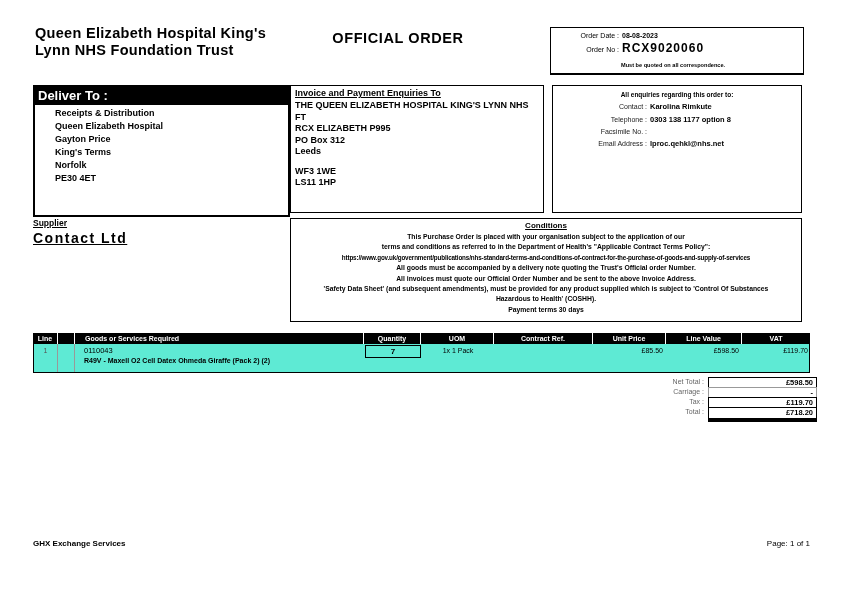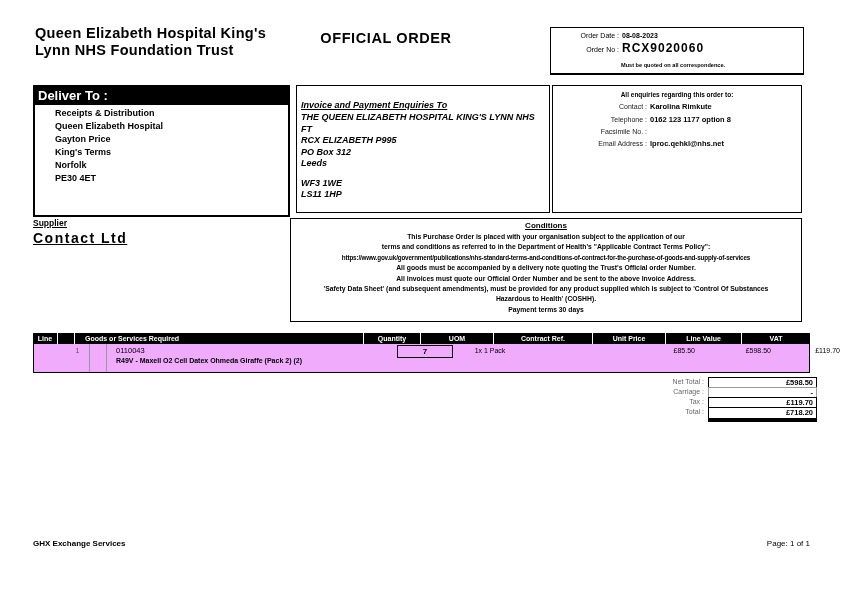--- a/index.html
+++ b/index.html
@@ -5,36 +5,36 @@
   html,body{margin:0;padding:0;background:#fff;}
   #page{
     position:relative;width:842px;height:595px;background:#ffffff;
     font-family:"Liberation Sans","DejaVu Sans",sans-serif;color:#000;
     overflow:hidden;
   }
   .abs{position:absolute;}
 
   
   .trust-name{left:35px;top:25px;width:270px;font-size:14.5px;font-weight:bold;line-height:1.18;letter-spacing:.3px;}
-  .official-order{left:0;top:30px;width:772px;text-align:center;font-size:14.5px;font-weight:bold;letter-spacing:.6px;}
+  .official-order{left:12px;top:30px;width:772px;text-align:center;font-size:14.5px;font-weight:bold;letter-spacing:.6px;}
 
   .order-box{left:550px;top:27px;width:252px;height:45px;border:1px solid #000;border-bottom:2.5px solid #000;}
   .order-row{position:absolute;left:4px;display:flex;align-items:baseline;}
   .order-row .lbl{width:64px;text-align:right;font-size:7px;}
   .order-row .val{margin-left:3px;font-size:7px;font-weight:bold;}
   .order-row.no .val{font-size:12px;letter-spacing:1px;}
   .order-note{position:absolute;left:70px;top:34px;font-size:5.6px;font-weight:bold;}
 
   
   .deliver-box{left:33px;top:85px;width:253px;height:128px;border:2px solid #000;background:#fff;}
   .deliver-bar{background:#000;color:#fff;font-size:13px;font-weight:bold;padding:1px 3px 2px 3px;}
   .deliver-lines{padding:2px 20px;}
   .addr-line{font-size:9px;font-weight:bold;line-height:13px;white-space:nowrap;}
 
-  .invoice-box{left:296px;top:85px;width:254px;height:128px;border:1px solid #000;padding:14px 4px;box-sizing:border-box;font-style:italic;}
+  .invoice-box{left:290px;top:85px;width:254px;height:128px;border:1px solid #000;padding:2px 4px;box-sizing:border-box;}
   .invoice-heading{font-size:9px;font-weight:bold;text-decoration:underline;margin-bottom:2px;white-space:nowrap;}
   .inv-line{font-size:9px;font-weight:bold;line-height:11.5px;}
   .gap-top{margin-top:8px;}
 
   .enq-box{left:552px;top:85px;width:250px;height:128px;border:1px solid #000;box-sizing:border-box;}
   .enq-heading{text-align:center;font-size:6.5px;font-weight:bold;margin-top:5px;}
   .enq-row{display:flex;align-items:baseline;margin-top:4px;}
   .enq-row .lbl{width:94px;text-align:right;font-size:7px;color:#222;white-space:nowrap;}
   .enq-row .val{margin-left:3px;font-size:7.5px;font-weight:bold;white-space:nowrap;}
 
@@ -47,21 +47,21 @@
   .cond-line{font-size:6.8px;font-weight:bold;line-height:10.4px;white-space:nowrap;overflow:hidden;}
   .cond-url{font-size:6.3px;letter-spacing:-0.15px;}
 
   
   .items-table{left:33px;top:333px;width:777px;}
   .thead{display:flex;gap:1px;background:#fff;}
   .th{background:#000;color:#fff;font-size:7px;font-weight:bold;height:11px;line-height:11px;text-align:center;box-sizing:border-box;flex:0 0 auto;}
   .c1{width:24px;} .c2{width:16px;} .c3{width:288px;} .c4{width:56px;} .c5{width:72px;}
   .c6{width:98px;} .c7{width:72px;} .c8{width:75px;} .c9{width:68px;}
   .th.goods{text-align:left;padding-left:10px;}
-  .trow{display:flex;gap:1px;border:1px solid #000;border-top:none;height:28px;background:#f0abfc;box-sizing:content-box;padding-left:32px;}
+  .trow{display:flex;gap:1px;border:1px solid #000;border-top:none;height:28px;background:#5eead4;box-sizing:content-box;}
   .td{flex:0 0 auto;box-sizing:border-box;font-size:7px;position:relative;}
   .td.linecol{text-align:center;padding-top:3px;color:#555;border-right:1px solid #999;}
   .td.sparecol{border-right:1px solid #999;}
   .item-code{position:absolute;left:8px;top:2px;font-size:7.5px;}
   .item-desc{position:absolute;left:8px;top:13px;font-size:7px;font-weight:bold;white-space:nowrap;}
   .qty-box{border:1px solid #000;height:11px;line-height:11px;text-align:center;font-size:8px;font-weight:bold;margin-top:1px;}
   .td.center{text-align:center;padding-top:3px;}
   .td.money{text-align:right;padding-top:3px;padding-right:3px;}
 
   
@@ -117,21 +117,21 @@
   </div>
 
   <div class="abs enq-box">
     <div class="enq-heading">All enquiries regarding this order to:</div>
     <div class="enq-row">
       <span class="lbl">Contact :</span>
       <span class="val">Karolina Rimkute</span>
     </div>
     <div class="enq-row">
       <span class="lbl">Telephone :</span>
-      <span class="val">0162 123 1177 option 8</span>
+      <span class="val">0303 138 1177 option 8</span>
     </div>
     <div class="enq-row">
       <span class="lbl">Facsimile No. :</span>
       <span class="val"></span>
     </div>
     <div class="enq-row">
       <span class="lbl">Email Address :</span>
       <span class="val">lproc.qehkl@nhs.net</span>
     </div>
   </div>

